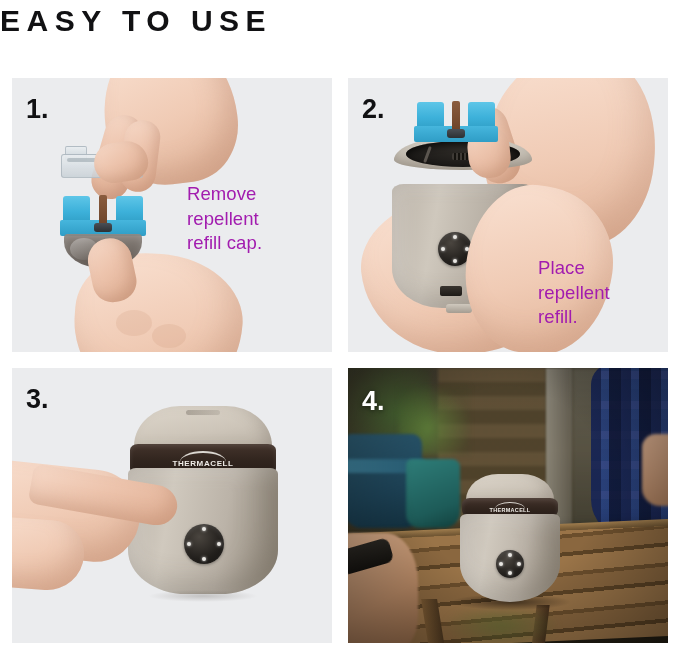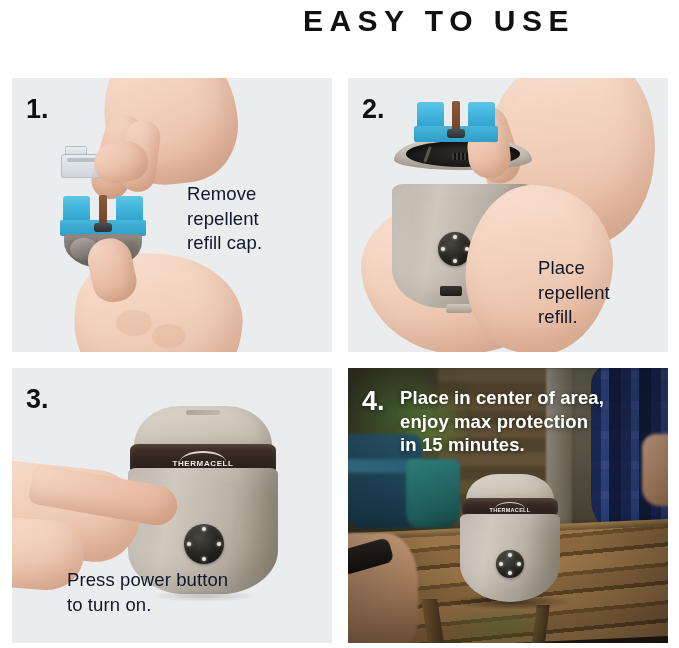--- a/index.html
+++ b/index.html
@@ -8,41 +8,41 @@
     width: 679px; height: 648px;
     background: #ffffff;
     font-family: "Liberation Sans", sans-serif;
     overflow: hidden;
   }
   #page { position: relative; width: 679px; height: 648px; background: #fff; }
 
   
   .title {
     position: absolute; left: 0; top: 4px; width: 575px;
-    text-align: right;
+    text-align: left;
     font-size: 30px; font-weight: 700;
     letter-spacing: 6.5px;
     color: #111113;
     font-family: "Liberation Sans", sans-serif;
   }
 
   
   .panel { position: absolute; overflow: hidden; background: #ebecee; }
   #panel-1 { left: 12px;  top: 78px;  width: 320px; height: 274px; }
   #panel-2 { left: 348px; top: 78px;  width: 320px; height: 274px; }
   #panel-3 { left: 12px;  top: 368px; width: 320px; height: 275px; }
   #panel-4 { left: 348px; top: 368px; width: 320px; height: 275px; background: #2a2a22; }
 
   .step-num {
     position: absolute; font-weight: 700; color: #111113;
     font-size: 27px; letter-spacing: 0px; z-index: 30;
     font-family: "Liberation Sans", sans-serif;
   }
   .caption {
-    position: absolute; z-index: 30; color: #0f172a;
+    position: absolute; z-index: 30; color: #a21caf;
     font-size: 18.5px; line-height: 1.33; font-weight: 400;
     letter-spacing: 0.1px;
     font-family: "Liberation Sans", sans-serif;
     white-space: pre-line;
   }
 
   
   .skin      { background: linear-gradient(150deg,#f6d9c8 0%, #edc4ad 45%, #ddab8f 100%); }
   .skin-soft { background: linear-gradient(160deg,#fae2d3 0%, #f0cbb5 55%, #e0b195 100%); }
 
@@ -511,22 +511,20 @@
         <span class="led led-s"></span>
         <span class="led led-w"></span>
       </div>
       <div class="dev-shadow-floor"></div>
     </div>
 
     <div class="skin-soft" id="p3-arm"></div>
     <div class="skin-soft" id="p3-knuckles"></div>
     <div class="skin" id="p3-index"></div>
 
-    <div class="caption" style="left:55px; top:200px; width:260px;">Press power button
-to turn on.</div>
   </div>
 
   <div class="panel" id="panel-4">
 
     <div id="p4-photo">
       <div class="ph-wall"></div>
       <div class="ph-siding"></div>
       <div class="ph-doorframe"></div>
       <div class="ph-glass"></div>
       <div class="ph-plant-a"></div>
@@ -558,18 +556,15 @@
       <div class="dev-button">
         <span class="led led-n"></span>
         <span class="led led-e"></span>
         <span class="led led-s"></span>
         <span class="led led-w"></span>
       </div>
     </div>
 
     <div class="step-num" id="p4-stepnum" style="left:14px; top:18px;">4.</div>
 
-    <div class="caption" id="p4-caption" style="left:52px; top:18px; width:265px;">Place in center of area,
-enjoy max protection
-in 15 minutes.</div>
   </div>
 
 </div>
 
 </body></html>

